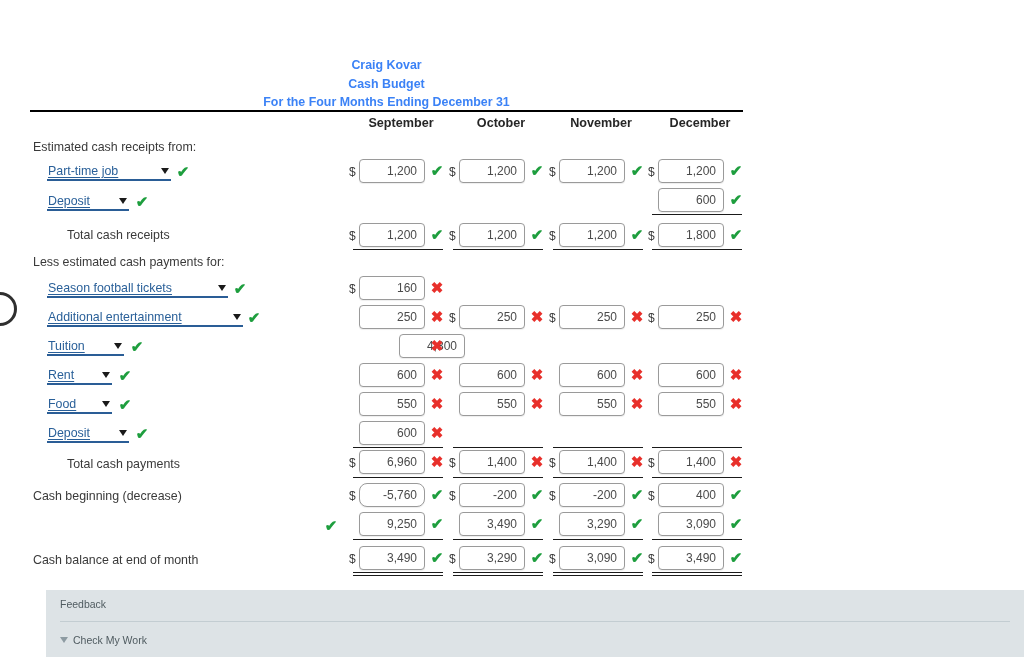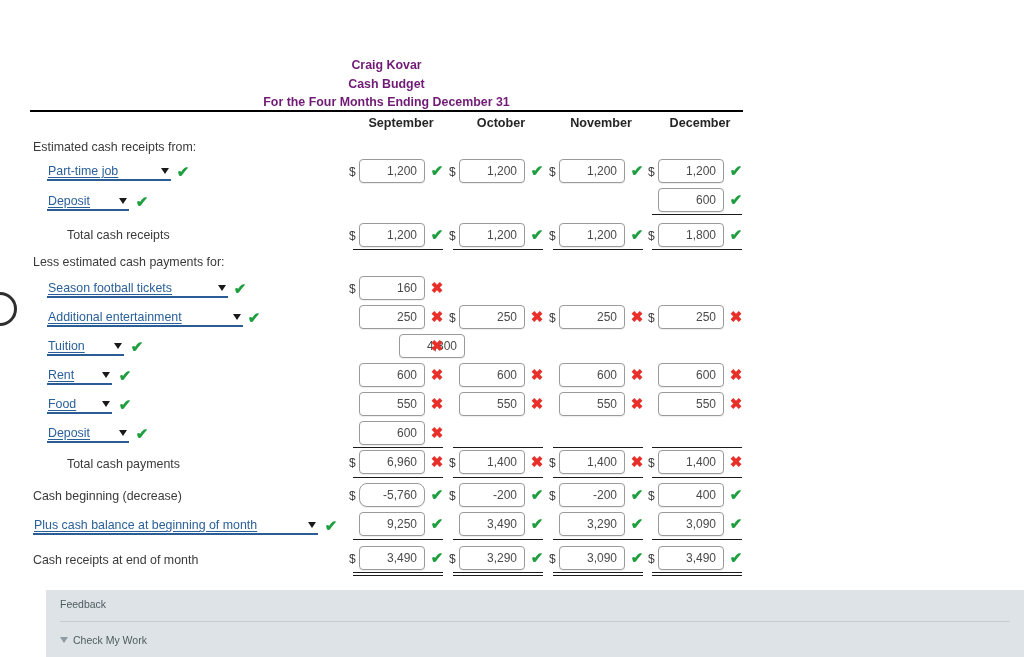--- a/index.html
+++ b/index.html
@@ -35,21 +35,21 @@
   .prompt .letter { font-weight: bold; margin-right: 7px; }
 
   
   .stmt-head {
     position: absolute;
     left: 30px; top: 56px;
     width: 713px;
     text-align: center;
     font-weight: bold;
     font-size: 12.4px;
-    color: #701a75;
+    color: #3b82f6;
   }
   .stmt-head div { line-height: 18.5px; }
 
   
   .rule-top {
     position: absolute;
     left: 30px; top: 110px;
     width: 713px; height: 0;
     border-top: 2px solid #000;
   }
@@ -252,27 +252,23 @@
 
   <div class="sel" style="left:47px; top:424px; width:82px;">
     <span>Deposit</span>
     <span class="arrow"></span>
   </div>
   <div class="mark ok" style="left:134px; top:426px;">✔</div>
 
   <div class="lbl" style="left:67px; top:457px;">Total cash payments</div>
   <div class="lbl" style="left:33px; top:489px;">Cash beginning (decrease)</div>
 
-  <div class="sel" style="left:33px; top:516px; width:285px;">
-    <span>Plus cash balance at beginning of month</span>
-    <span class="arrow"></span>
-  </div>
   <div class="mark ok" style="left:323px; top:518px;">✔</div>
 
-  <div class="lbl" style="left:33px; top:553px;">Cash receipts at end of month</div>
+  <div class="lbl" style="left:33px; top:553px;">Cash balance at end of month</div>
 
   <div class="dollar" style="left:349px; top:165px;">$</div>
   <input class="box" style="left: 359px; top: 159px;" value="1,200">
   <div class="mark ok" style="left:429px; top:163px;">✔</div>
 
   <div class="dollar" style="left:449px; top:165px;">$</div>
   <input class="box" style="left: 459px; top: 159px;" value="1,200">
   <div class="mark ok" style="left:529px; top:163px;">✔</div>
 
   <div class="dollar" style="left:549px; top:165px;">$</div>

